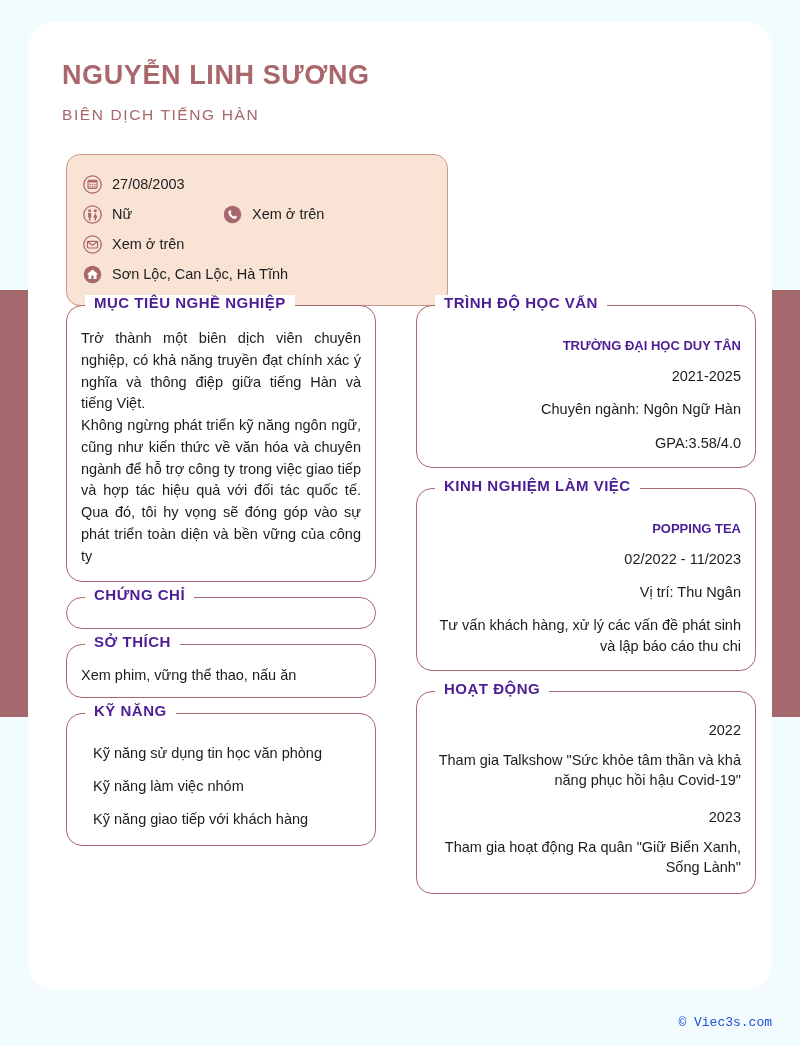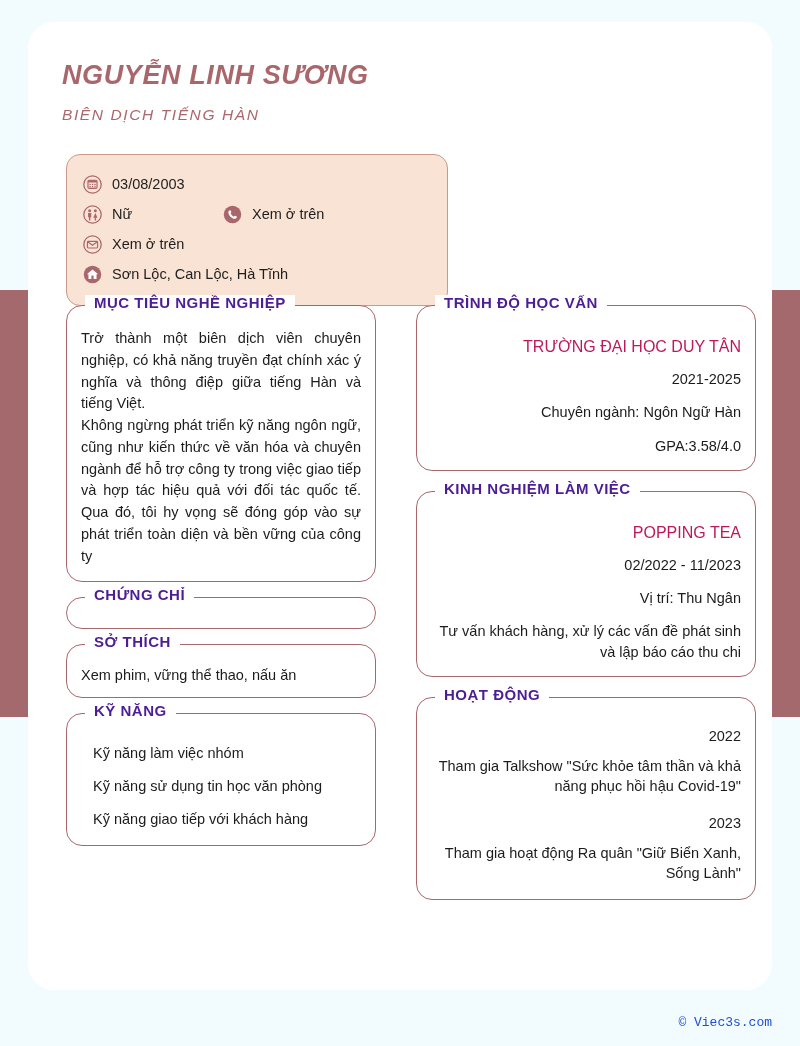--- a/index.html
+++ b/index.html
@@ -40,21 +40,20 @@
     background: #ffffff;
     border-radius: 26px;
   }
 
   
   .header {
     position: absolute;
     left: 34px;
     top: 38px;
     width: 470px;
-    font-style: italic;
   }
   .name {
     color: #a9676b;
     font-size: 27px;
     font-weight: bold;
     letter-spacing: 0.6px;
     line-height: 1.15;
   }
   .jobtitle {
     margin-top: 15px;
@@ -241,23 +240,23 @@
   .card-body { font-size: 14.5px; color: #1c1c1c; }
 
   .just {
     text-align: justify;
     text-justify: inter-word;
     line-height: 1.5;
   }
   .lh { line-height: 1.45; }
 
   .entry-title {
-    font-weight: normal;
-    font-size: 16px;
-    color: #be185d;
+    font-weight: bold;
+    font-size: 13px;
+    color: #4c1d95;
     margin-bottom: 13px;
   }
   .entry-line { margin-bottom: 13px; line-height: 1.4; }
   .entry-line:last-child { margin-bottom: 0; }
 
   .skill-list { padding-left: 12px; }
   .skill-item { margin-bottom: 14px; line-height: 1.3; }
   .skill-item:last-child { margin-bottom: 2px; }
 
   .act-year { margin-bottom: 12px; }
@@ -318,21 +317,21 @@
             <circle cx="12" cy="12" r="11" fill="none" stroke="#a9676b" stroke-width="1.6"></circle>
             <rect x="6.3" y="6.6" width="11.4" height="10.4" rx="1.4" fill="none" stroke="#a9676b" stroke-width="1.5"></rect>
             <rect x="6.3" y="6.6" width="11.4" height="3" rx="1.4" fill="#a9676b"></rect>
             <rect x="8.1" y="11.2" width="1.7" height="1.6" fill="#a9676b"></rect>
             <rect x="11.2" y="11.2" width="1.7" height="1.6" fill="#a9676b"></rect>
             <rect x="14.3" y="11.2" width="1.7" height="1.6" fill="#a9676b"></rect>
             <rect x="8.1" y="14" width="1.7" height="1.6" fill="#a9676b"></rect>
             <rect x="11.2" y="14" width="1.7" height="1.6" fill="#a9676b"></rect>
             <rect x="14.3" y="14" width="1.7" height="1.6" fill="#a9676b"></rect>
           </svg>
-          <span class="c-txt">03/08/2003</span>
+          <span class="c-txt">27/08/2003</span>
         </div>
       </div>
 
       <div class="c-row">
         <div class="c-cell first">
           <svg class="c-ico" viewBox="0 0 24 24">
             <circle cx="12" cy="12" r="11" fill="none" stroke="#a9676b" stroke-width="1.6"></circle>
             <circle cx="8.4" cy="7.3" r="1.9" fill="#a9676b"></circle>
             <path d="M6.4 10.2h4v5.2h-1.1v4.1H7.5v-4.1H6.4z" fill="#a9676b"></path>
             <circle cx="15.6" cy="7.3" r="1.9" fill="#a9676b"></circle>
@@ -389,22 +388,22 @@
       </div>
 
       <div class="card">
         <div class="card-title">SỞ THÍCH</div>
         <div class="card-body pad-t">Xem phim, vững thể thao, nấu ăn</div>
       </div>
 
       <div class="card">
         <div class="card-title">KỸ NĂNG</div>
         <div class="card-body skill-list" style="padding-top:14px">
+          <div class="skill-item">Kỹ năng sử dụng tin học văn phòng</div>
           <div class="skill-item">Kỹ năng làm việc nhóm</div>
-          <div class="skill-item">Kỹ năng sử dụng tin học văn phòng</div>
           <div class="skill-item">Kỹ năng giao tiếp với khách hàng</div>
         </div>
       </div>
 
     </div>
 
     <div class="col-right">
 
       <div class="card" style="margin-bottom:20px">
         <div class="card-title">TRÌNH ĐỘ HỌC VẤN</div>

